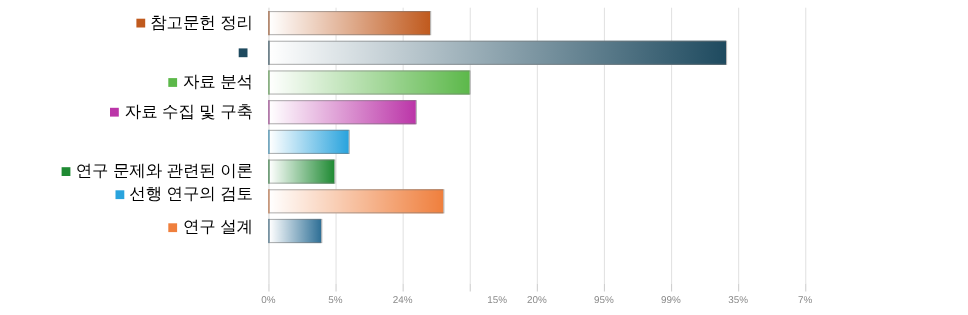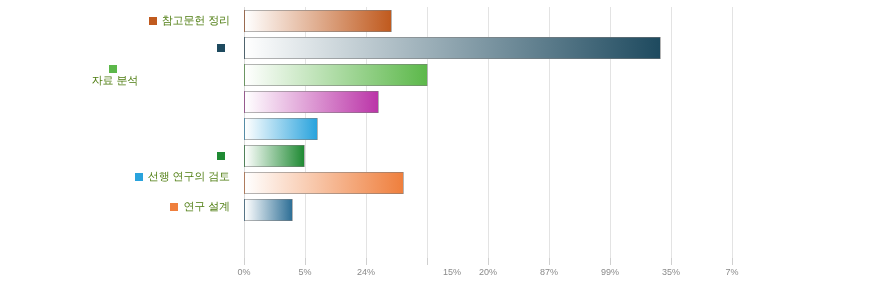--- a/index.html
+++ b/index.html
@@ -28,22 +28,22 @@
     padding-right:8px;
     box-sizing:border-box;
   }
   .cat-marker{
     width:8px;height:8px;
     flex:0 0 8px;
     margin-right:5px;
     display:block;
   }
   .cat-label{
-    font-size:11px;
-    color:#4d7c0f;
+    font-size:15px;
+    color:#000000;
     white-space:nowrap;
     letter-spacing:-0.1px;
   }
 
   
   .plot{
     position:absolute;
     left:244px; top:7px;
     width:488px; height:251px;
   }
@@ -82,30 +82,35 @@
 <div id="chart-root">
 
   <div class="cat-list">
       <div class="cat-row" style="top: 0px;">
         <span class="cat-marker" style="background: rgb(192, 90, 30);"></span>
         <span class="cat-label">참고문헌 정리</span>
       </div>
       <div class="cat-row" style="top: 27px;">
         <span class="cat-marker" style="background: rgb(30, 74, 95);"></span>
       </div>
-      <div class="cat-row" style="top: 54px; flex-direction: column;">
+      <div class="cat-row" style="top: 54px;">
         <span class="cat-marker" style="background: rgb(92, 184, 74);"></span>
         <span class="cat-label">자료 분석</span>
+      </div>
+      <div class="cat-row" style="top: 81px;">
+        <span class="cat-marker" style="background: rgb(187, 53, 168);"></span>
+        <span class="cat-label">자료 수집 및 구축</span>
       </div>
       <div class="cat-row" style="top: 108px; margin-top: 48px;">
         <span class="cat-marker" style="background: rgb(41, 163, 221);"></span>
         <span class="cat-label">선행 연구의 검토</span>
       </div>
       <div class="cat-row" style="top: 135px;">
         <span class="cat-marker" style="background: rgb(31, 138, 51);"></span>
+        <span class="cat-label">연구 문제와 관련된 이론</span>
       </div>
       <div class="cat-row" style="top: 162px; margin-top: 24px;">
         <span class="cat-marker" style="background: rgb(239, 127, 61);"></span>
         <span class="cat-label">연구 설계</span>
       </div>
     </div>
 
   <div class="plot">
       <div class="gridline axis0" style="left: 0px;"></div>
       <div class="gridline" style="left: 61px;"></div>
@@ -131,21 +136,21 @@
       <div class="tick-label" style="left: 244px;">0%</div>
       <div class="tick-mark" style="left: 305px;"></div>
       <div class="tick-label" style="left: 305px;">5%</div>
       <div class="tick-mark" style="left: 366px;"></div>
       <div class="tick-label" style="left: 366px;">24%</div>
       <div class="tick-mark" style="left: 427px;"></div>
       <div class="tick-label" style="left: 452px;">15%</div>
       <div class="tick-mark" style="left: 488px;"></div>
       <div class="tick-label" style="left: 488px;">20%</div>
       <div class="tick-mark" style="left: 549px;"></div>
-      <div class="tick-label" style="left: 549px;">87%</div>
+      <div class="tick-label" style="left: 549px;">95%</div>
       <div class="tick-mark" style="left: 610px;"></div>
       <div class="tick-label" style="left: 610px;">99%</div>
       <div class="tick-mark" style="left: 671px;"></div>
       <div class="tick-label" style="left: 671px;">35%</div>
       <div class="tick-mark" style="left: 732px;"></div>
       <div class="tick-label" style="left: 732px;">7%</div>
     </div>
 
 </div>
 

